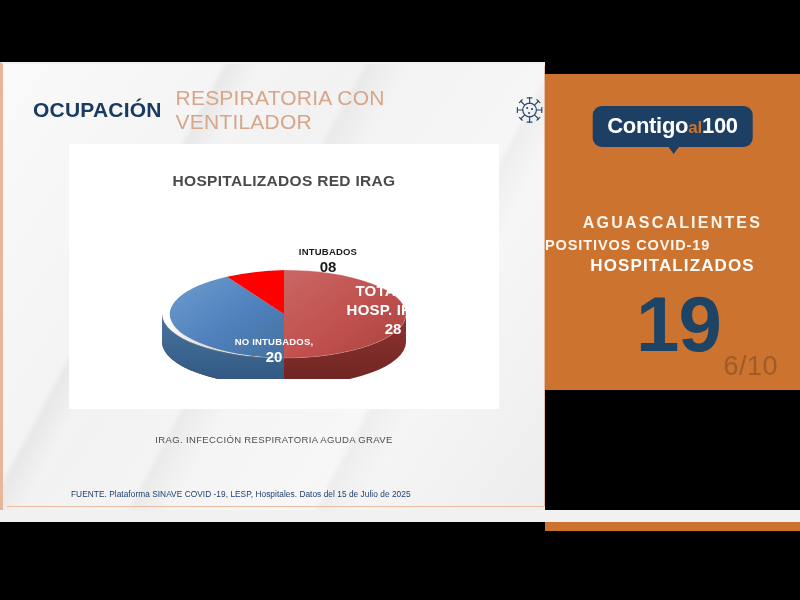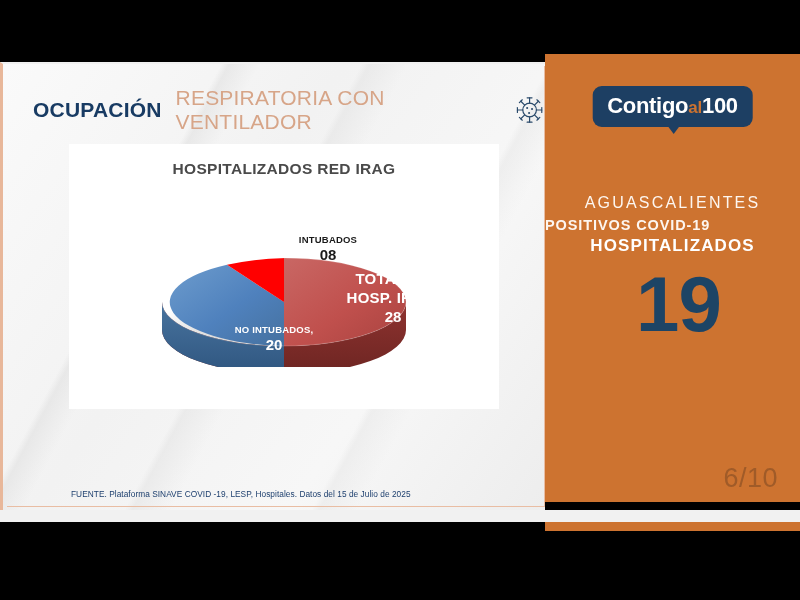--- a/index.html
+++ b/index.html
@@ -32,21 +32,21 @@
   .h-bold   { font-size:21px; font-weight:bold; color:#183b63; letter-spacing:.2px; }
   .h-light  { font-size:21px; font-weight:400; color:#d7a588; letter-spacing:.2px; }
   .virus-icon { width:34px; height:34px; display:block; margin-left:2px; }
 
   
   .chart-card {
     position:absolute; left:66px; top:80px; width:430px; height:265px;
     background:#ffffff;
   }
   .chart-title {
-    text-align:center; margin-top:16px;
+    text-align:center; margin-top:28px;
     font-size:15.5px; font-weight:bold; color:#4a4a4a; letter-spacing:.3px;
   }
   .pie-wrap { position:relative; width:430px; height:212px; }
   .pie-svg  { position:absolute; left:50%; top:4px; transform:translateX(-50%); }
 
   .slice-label { position:absolute; text-align:center; line-height:1.25; pointer-events:none; }
   .slice-label .l1 { font-size:9.5px; font-weight:bold; letter-spacing:.2px; }
   .slice-label .l2 { font-size:15px; font-weight:bold; }
   .lbl-red   { left:214px; top:56px; width:90px; color:#1a1a1a; }
   .lbl-blue  { left:150px; top:105px; width:110px; color:#ffffff;margin-top:41px; }
@@ -60,21 +60,21 @@
   .source {
     position:absolute; left:68px; top:425px;
     font-size:8.3px; color:#1d3f6e; letter-spacing:.05px;
   }
   .source-rule {
     position:absolute; left:4px; right:0; top:446px; height:2px; background:#e9bda3;
   }
 
   
   .panel {
-    position:absolute; left:545px; top:54px; width:255px; height:448px;
+    position:absolute; left:545px; top:74px; width:255px; height:316px;
     background:#cd7330;
   }
   .panel-strip {
     position:absolute; left:545px; top:522px; width:255px; height:9px; background:#cd7330;
   }
   .gap-bar {
     position:absolute; left:0; top:510px; width:800px; height:12px; background:#f1f1f1;
   }
 
   .logo {
@@ -86,21 +86,21 @@
     content:""; position:absolute; left:50%; margin-left:-5px; bottom:-7px;
     width:0; height:0; border-left:6px solid transparent; border-right:6px solid transparent;
     border-top:8px solid #1d3f63;
   }
   .logo-contigo { font-size:22px; font-weight:bold; color:#ffffff; letter-spacing:-.3px; }
   .logo-al      { font-size:17px; font-weight:bold; color:#cd7330; letter-spacing:-.2px; }
   .logo-100     { font-size:22px; font-weight:bold; color:#ffffff; letter-spacing:-.3px; }
 
   .panel-l1 {
     position:absolute; left:0; right:0; top:140px; text-align:center;
-    font-size:16px; font-weight:normal; color:#fdf6f0; letter-spacing:2.2px;
+    font-size:16px; font-weight:bold; color:#fdf6f0; letter-spacing:2.2px;
   }
   .panel-l2 {
     position:absolute; left:0; right:0; top:163px; text-align:left;
     font-size:14.5px; font-weight:bold; color:#fdf6f0; letter-spacing:.9px;
   }
   .panel-l3 {
     position:absolute; left:0; right:0; top:182px; text-align:center;
     font-size:17px; font-weight:bold; color:#ffffff; letter-spacing:1.1px;
   }
   .panel-num {
@@ -206,20 +206,21 @@
         </div>
 
         <div class="slice-label lbl-redbig">
           <div class="l1">TOTAL DE</div>
           <div class="l1">HOSP. IRAG,</div>
           <div class="l2">28</div>
         </div>
       </div>
     </div>
 
+    <div class="irag-note">IRAG. INFECCIÓN RESPIRATORIA AGUDA GRAVE</div>
     <div class="source">FUENTE. Plataforma SINAVE COVID -19, LESP, Hospitales. Datos del 15 de Julio de 2025</div>
     <div class="source-rule"></div>
   </div>
 
   <div class="panel">
     <div class="logo">
       <span class="logo-contigo">Contigo</span>
       <span class="logo-al">al</span>
       <span class="logo-100">100</span>
     </div>

